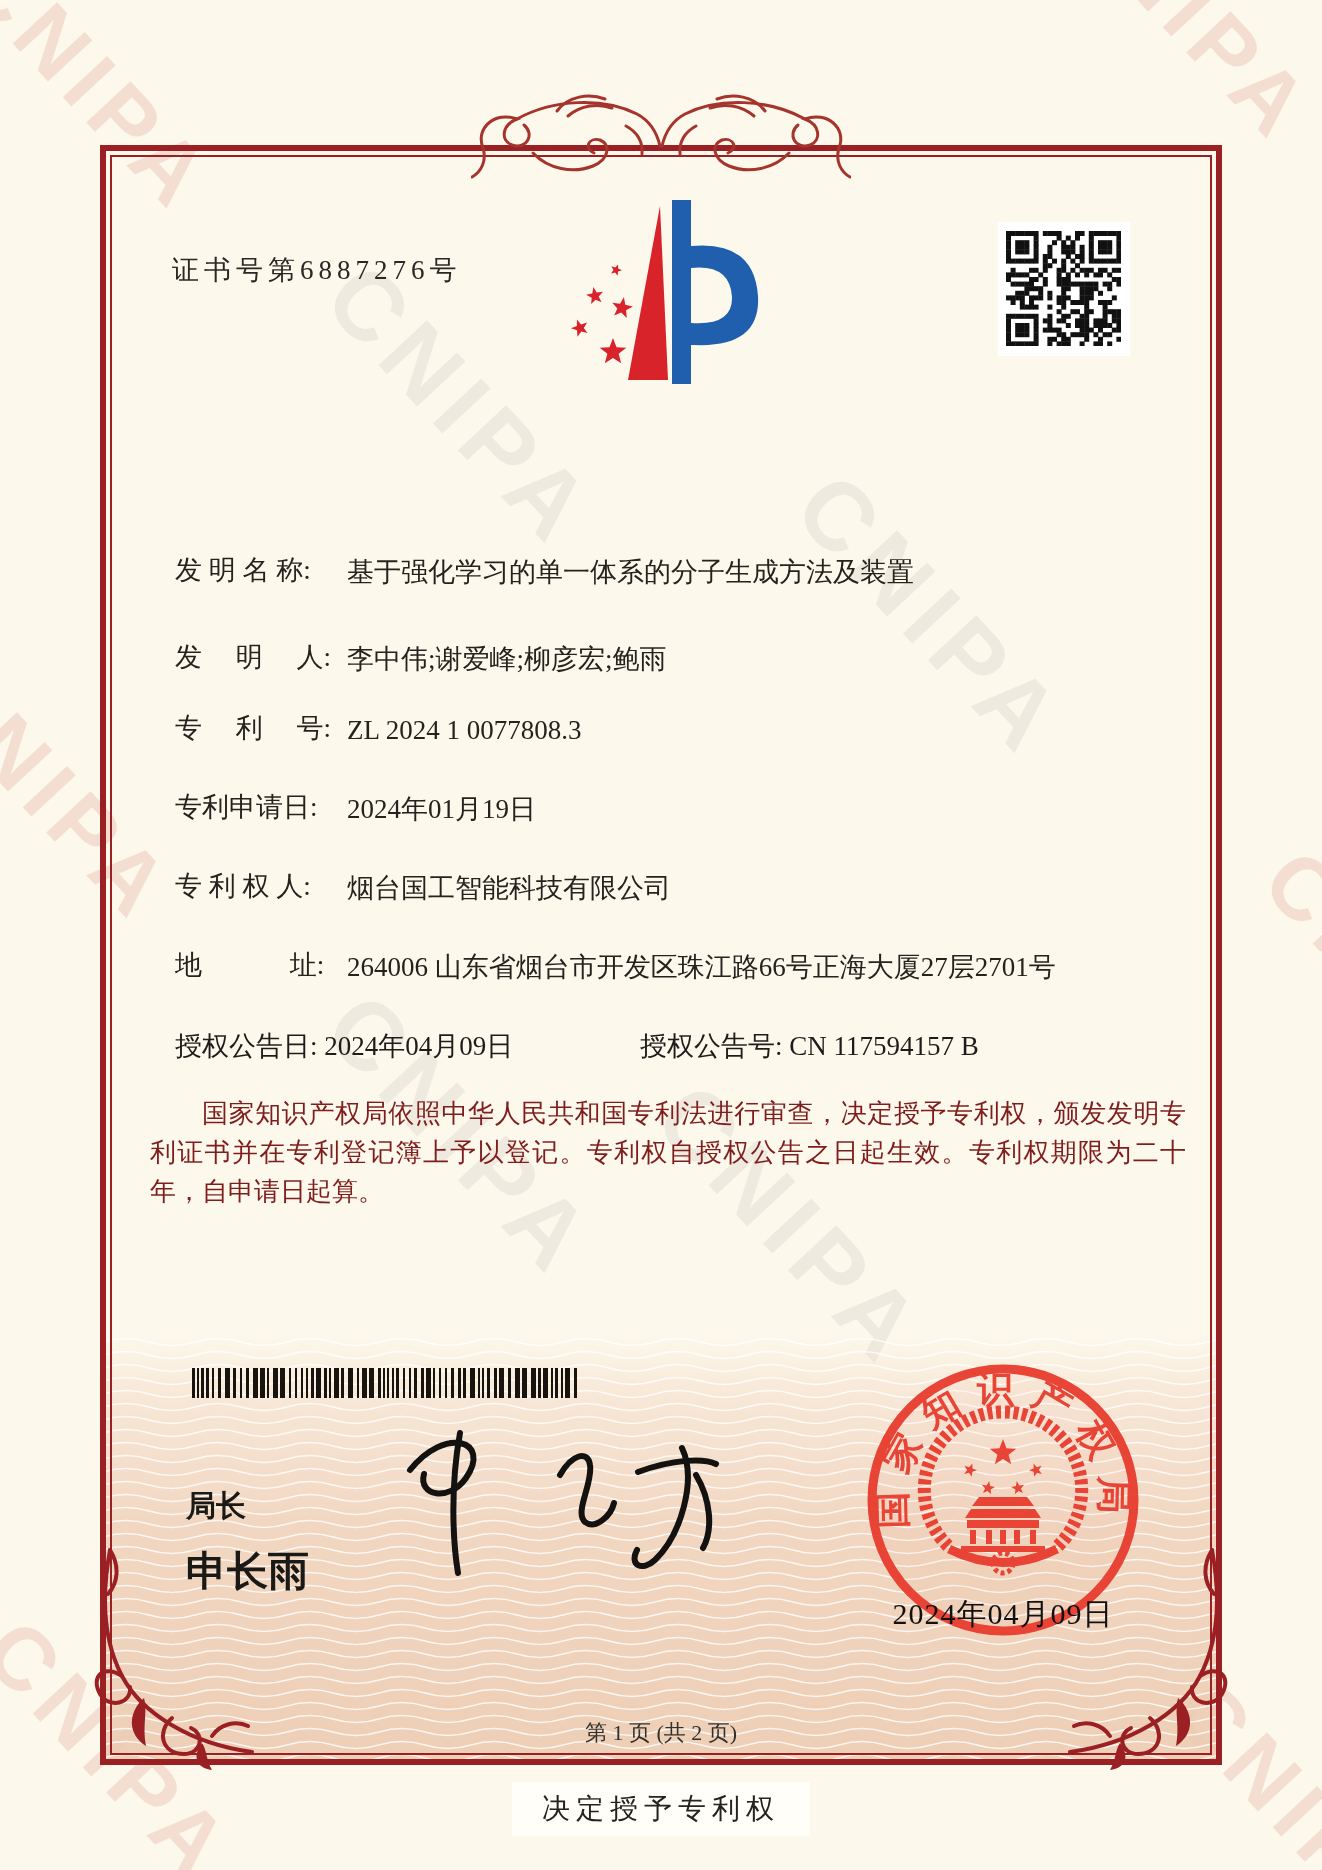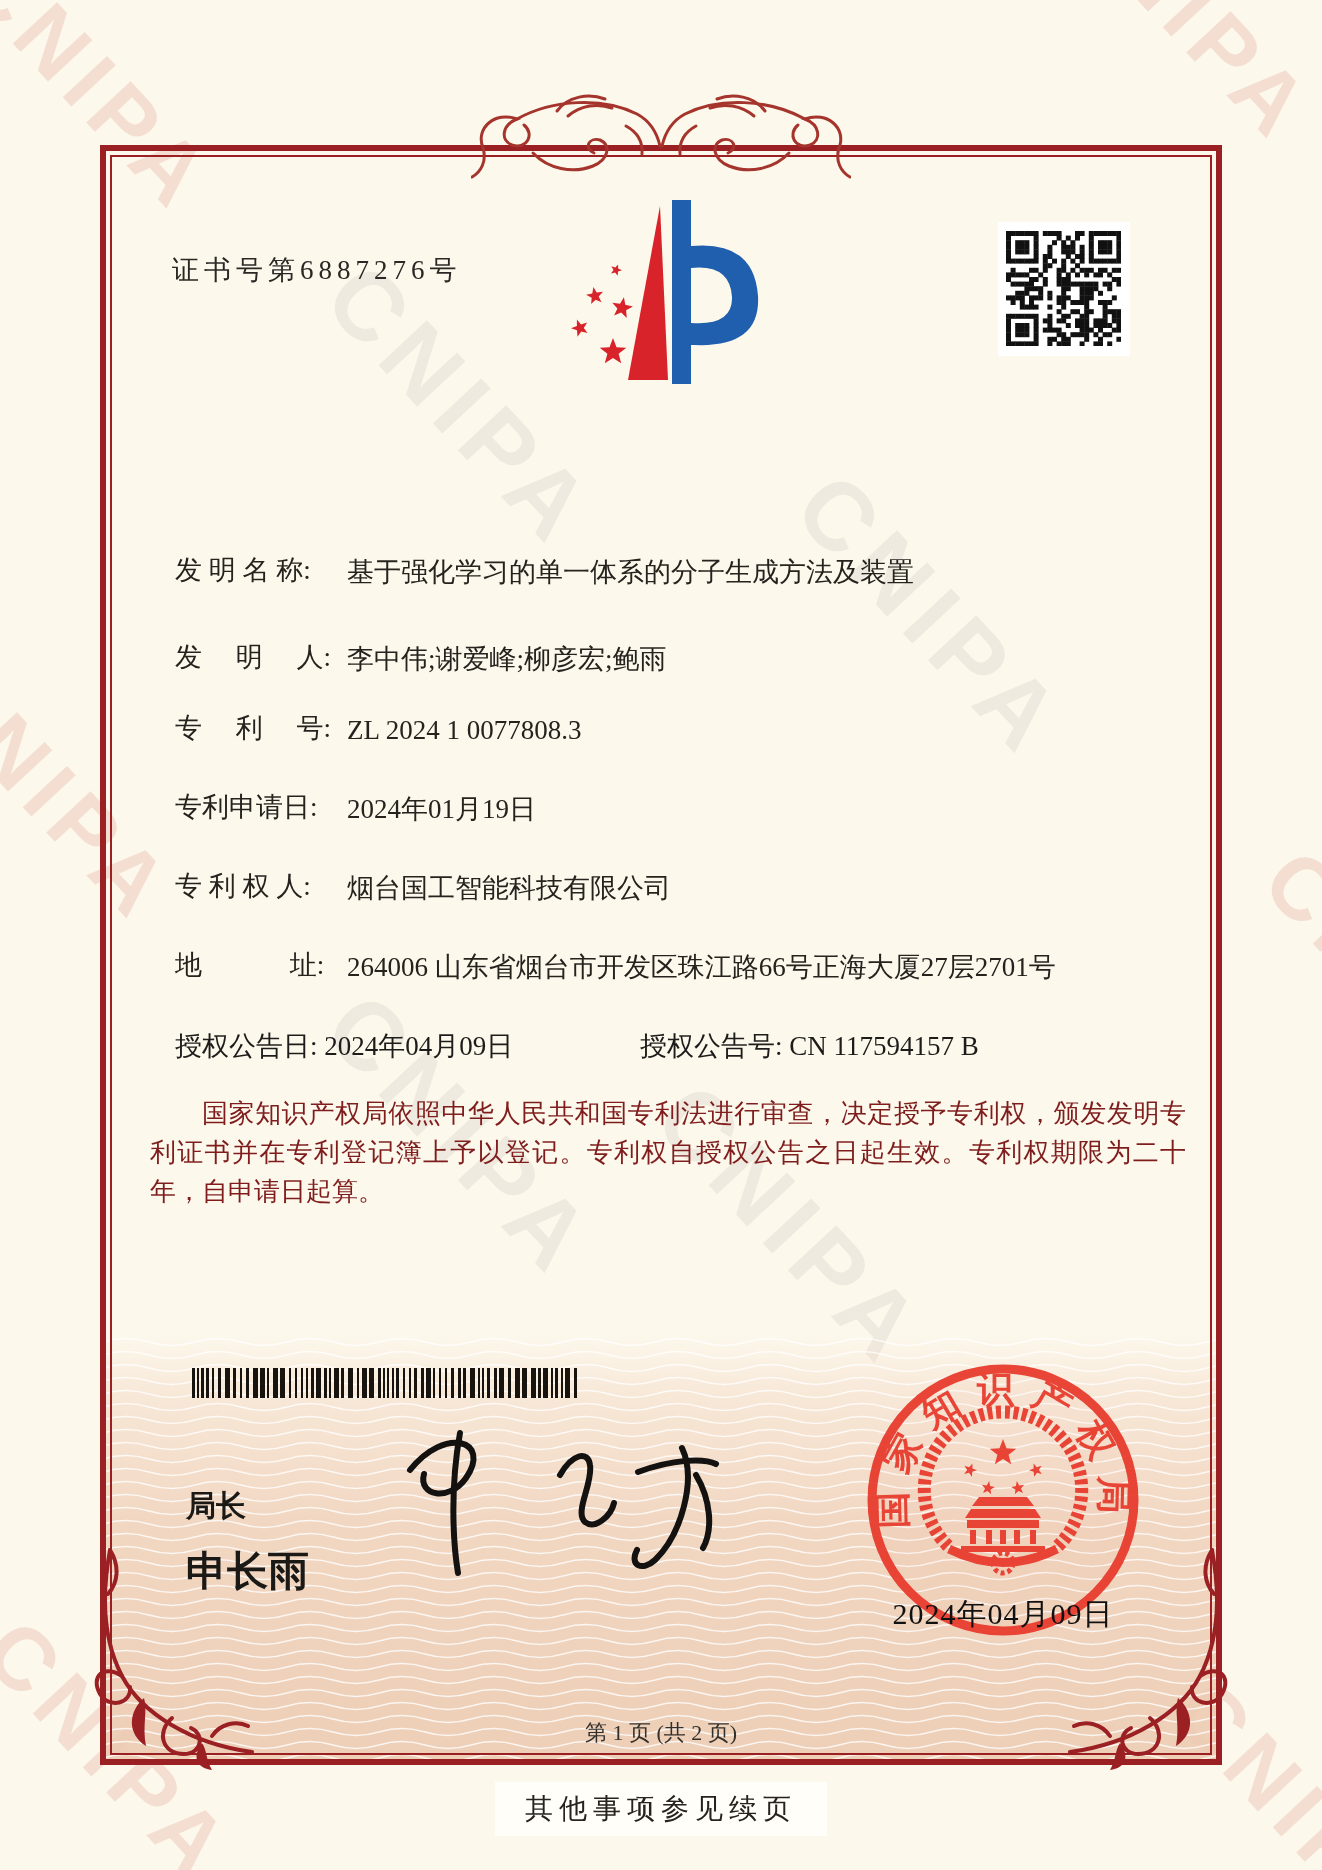--- a/index.html
+++ b/index.html
@@ -607,16 +607,16 @@
         <path d="M205 196 A 78 78 0 0 0 150 62" stroke-width="13" stroke-dasharray="5 3.5"></path>
         <circle cx="150" cy="213" r="10" stroke-width="5" stroke-dasharray="4 3"></circle>
         <path d="M96 199 Q 150 226 204 199" stroke-width="9"></path>
       </g>
     </g>
   </svg>
   <div class="seal-date">2024年04月09日</div>
 
   <div class="page-no">第 1 页 (共 2 页)</div>
   <div class="cont-note">
-    <span>其他事项参见续页</span>
+    <span>决定授予专利权</span>
   </div>
 
 </div>
 
 </body></html>

